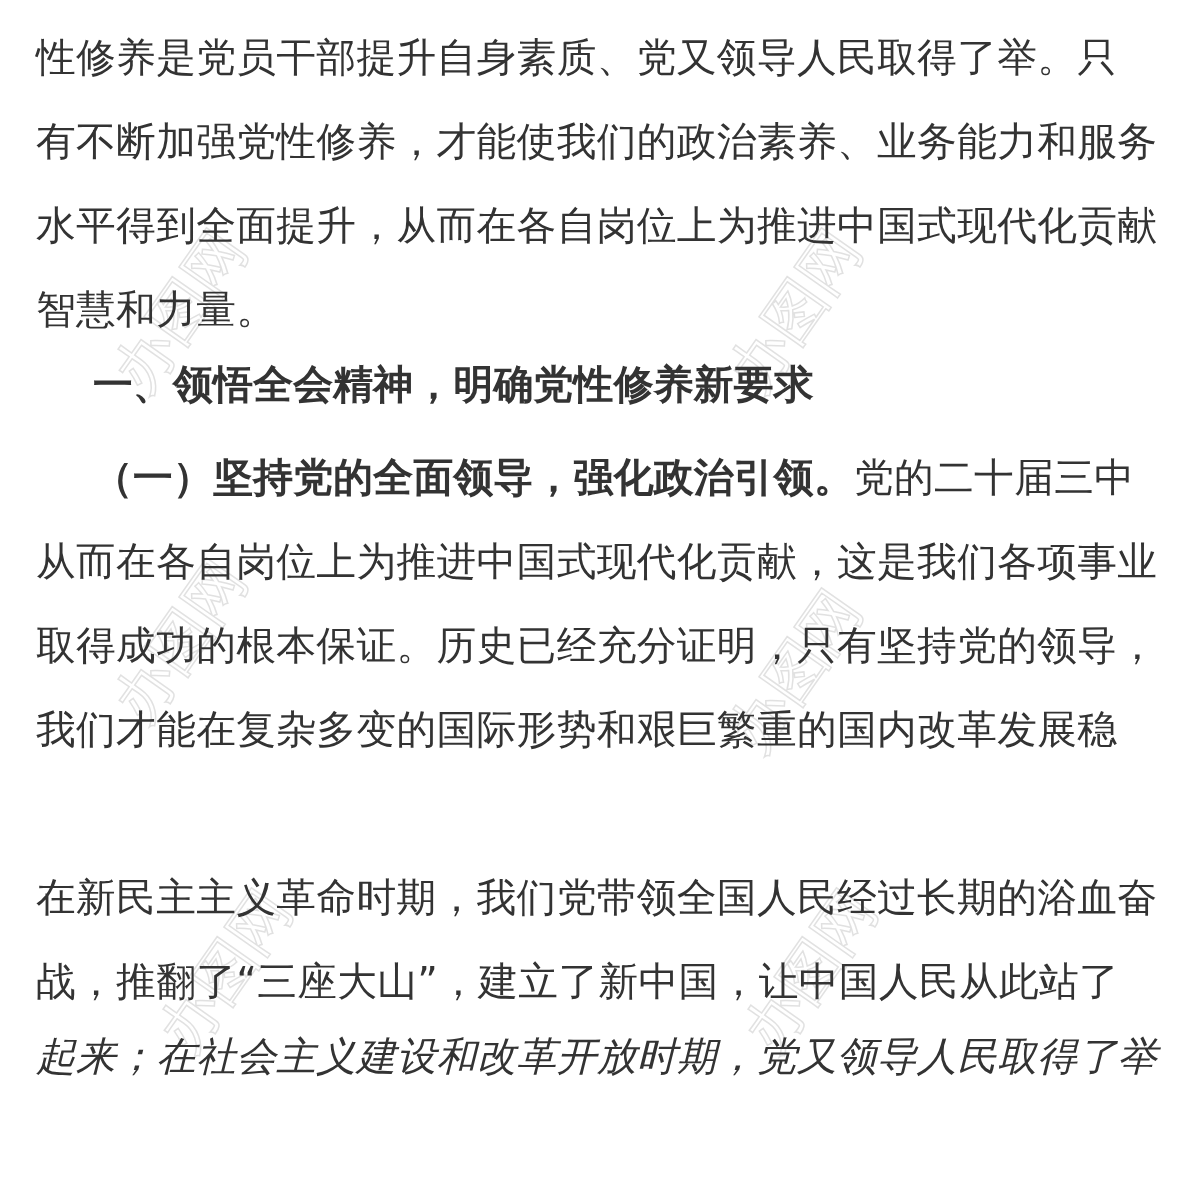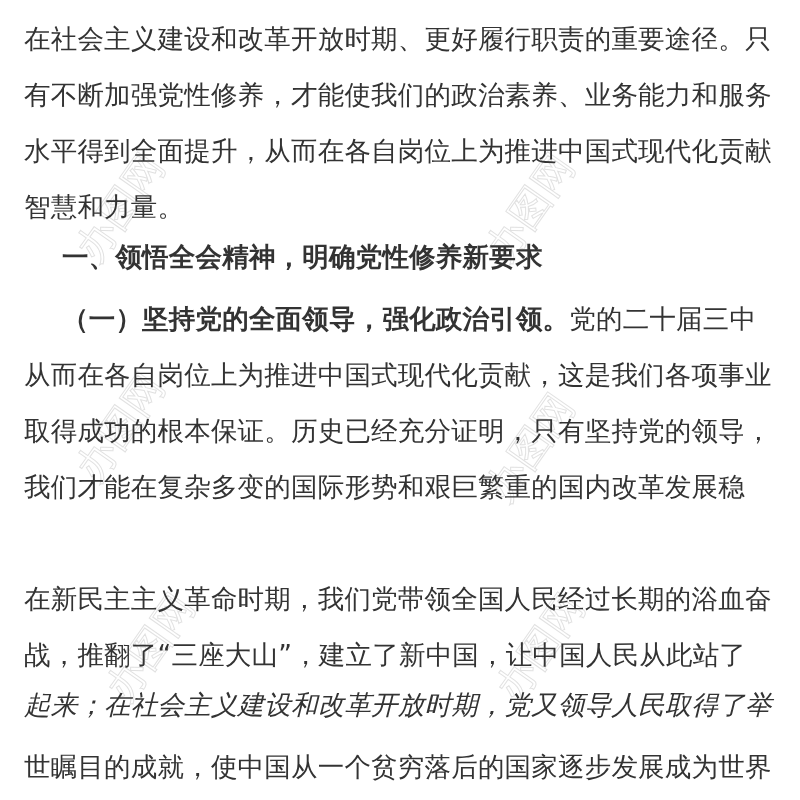--- a/index.html
+++ b/index.html
@@ -29,30 +29,29 @@
 
 <div class="page">
 
   <div class="watermark" style="left:60px; top:180px;">办图网</div>
   <div class="watermark" style="left:470px; top:180px;">办图网</div>
   <div class="watermark" style="left:60px; top:400px;">办图网</div>
   <div class="watermark" style="left:470px; top:420px;">办图网</div>
   <div class="watermark" style="left:90px; top:620px;">办图网</div>
   <div class="watermark" style="left:480px; top:620px;">办图网</div>
 
-  <div class="line" style="top:19px;">在社会主义建设和改革开放时期、更好履行职责的重要途径。只</div>
+  <div class="line" style="top:19px;">性修养是党员干部提升自身素质、党又领导人民取得了举。只</div>
   <div class="line" style="top:75px;text-align:center;">有不断加强党性修养，才能使我们的政治素养、业务能力和服务</div>
   <div class="line" style="top:131px;">水平得到全面提升，从而在各自岗位上为推进中国式现代化贡献</div>
   <div class="line" style="top:187px;">智慧和力量。</div>
 
   <div class="line bold" style="top:237px; left:62px;">一、领悟全会精神，明确党性修养新要求</div>
 
   <div class="line" style="top:299px; left:62px;">
     <span class="bold">（一）坚持党的全面领导，强化政治引领。</span><span>党的二十届三中</span>
   </div>
   <div class="line" style="top:355px;">从而在各自岗位上为推进中国式现代化贡献，这是我们各项事业</div>
   <div class="line" style="top:411px;">取得成功的根本保证。历史已经充分证明，只有坚持党的领导，</div>
   <div class="line" style="top:467px;">我们才能在复杂多变的国际形势和艰巨繁重的国内改革发展稳</div>
   <div class="line" style="top:579px;">在新民主主义革命时期，我们党带领全国人民经过长期的浴血奋</div>
   <div class="line" style="top:635px;">战，推翻了“三座大山”，建立了新中国，让中国人民从此站了</div>
   <div class="line" style="top:685px;font-style:italic;">起来；在社会主义建设和改革开放时期，党又领导人民取得了举</div>
-  <div class="line" style="top:747px;">世瞩目的成就，使中国从一个贫穷落后的国家逐步发展成为世界</div>
 </div>
 
 </body></html>

